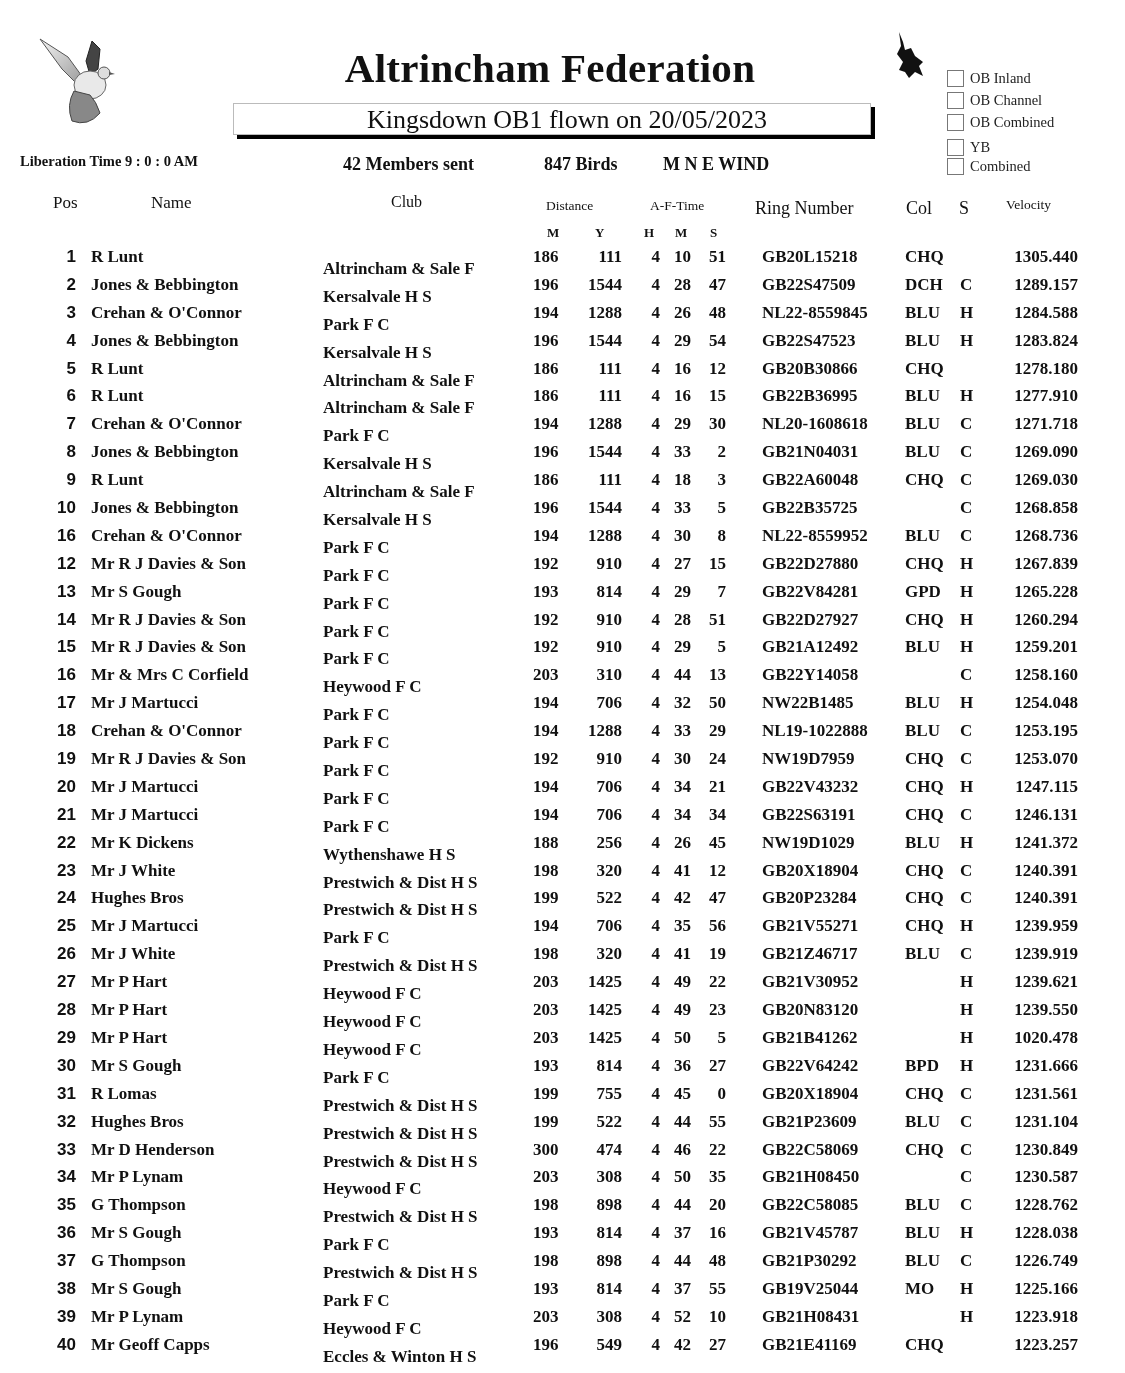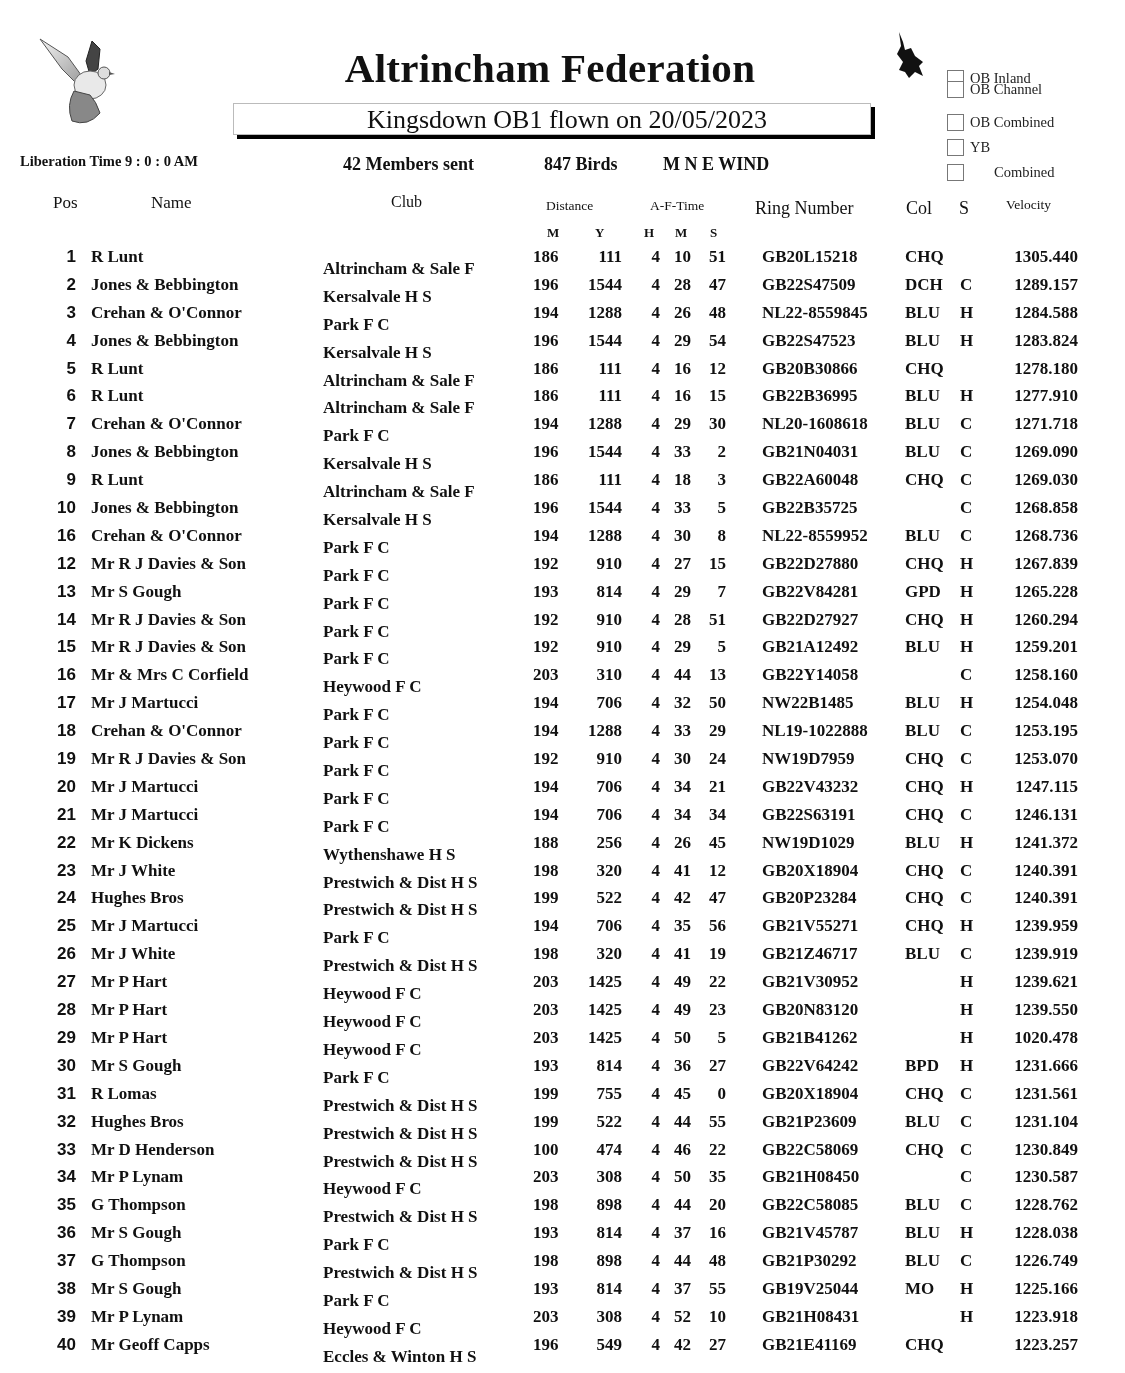--- a/index.html
+++ b/index.html
@@ -81,33 +81,33 @@
 
 <div id="lib" class="abs sans">Liberation Time  9 : 0 : 0 AM</div>
 <div id="members" class="abs sans">42 Members  sent</div>
 <div id="birds" class="abs sans">847 Birds</div>
 <div id="wind" class="abs sans">M N E WIND</div>
 
 <div class="cb-row sans" style="top:70px;">
   <div class="cb"></div>
   <span class="cb-label">OB Inland</span>
 </div>
-<div class="cb-row sans" style="top:81px;">
+<div class="cb-row sans" style="top:92px;">
   <div class="cb"></div>
   <span class="cb-label">OB Channel</span>
 </div>
 <div class="cb-row sans" style="top:114px;">
   <div class="cb"></div>
   <span class="cb-label">OB Combined</span>
 </div>
 <div class="cb-row sans" style="top:139px;">
   <div class="cb"></div>
   <span class="cb-label">YB</span>
 </div>
-<div class="cb-row sans" style="top:164px;gap:24px;">
+<div class="cb-row sans" style="top:158px;">
   <div class="cb"></div>
   <span class="cb-label">Combined</span>
 </div>
 
 <div id="h-pos" class="hdr serif">Pos</div>
 <div id="h-name" class="hdr serif">Name</div>
 <div id="h-club" class="hdr serif">Club</div>
 <div id="h-dist" class="hdr serif">Distance</div>
 <div id="h-aft" class="hdr serif">A-F-Time</div>
 <div id="h-ring" class="hdr serif">Ring Number</div>
@@ -567,21 +567,21 @@
       <span class="c-s">55</span>
       <span class="c-ring">GB21P23609</span>
       <span class="c-col">BLU</span>
       <span class="c-sex">C</span>
       <span class="c-vel">1231.104</span>
     </div>
     <div class="row">
       <span class="c-pos">33</span>
       <span class="c-name">Mr D Henderson</span>
       <span class="c-club">Prestwich &amp; Dist H S</span>
-      <span class="c-dm">100</span>
+      <span class="c-dm">300</span>
       <span class="c-dy">474</span>
       <span class="c-h">4</span>
       <span class="c-m">46</span>
       <span class="c-s">22</span>
       <span class="c-ring">GB22C58069</span>
       <span class="c-col">CHQ</span>
       <span class="c-sex">C</span>
       <span class="c-vel">1230.849</span>
     </div>
     <div class="row">

